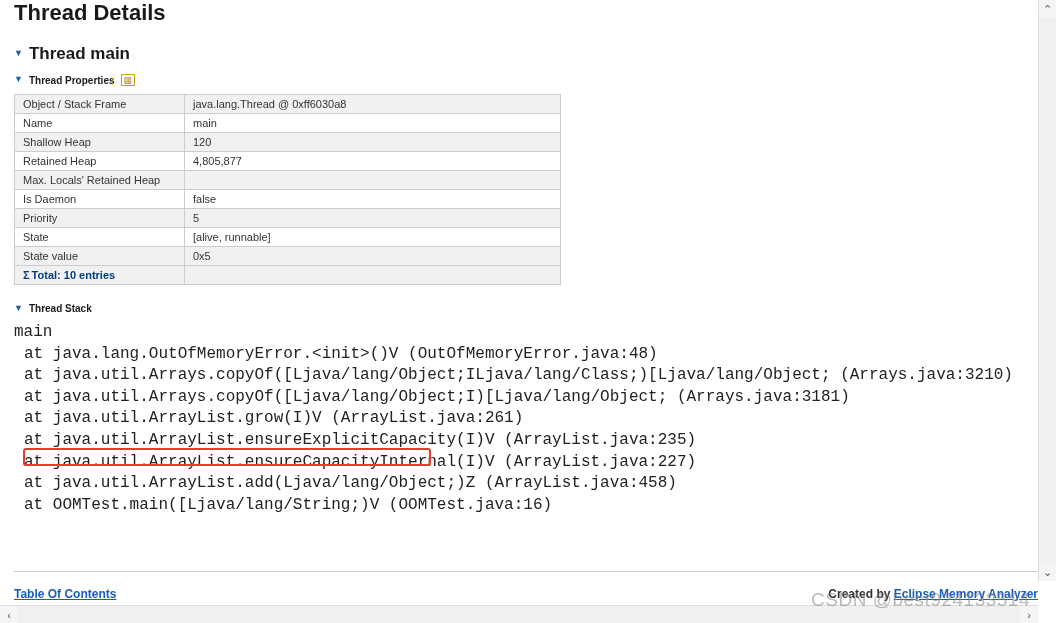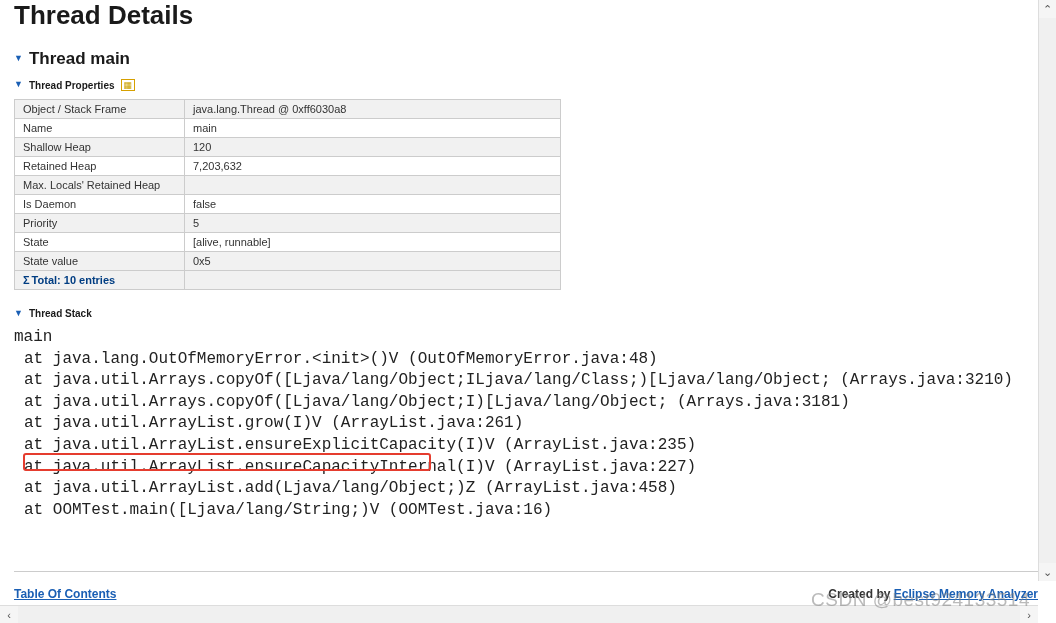--- a/index.html
+++ b/index.html
@@ -43,21 +43,21 @@
     height: 18px;
     background: #f0f0f0;
     border-top: 1px solid #ddd;
     display:flex;justify-content:space-between;
   }
   .scroll-arrow-h {
     width: 18px;display:flex;align-items:center;justify-content:center;
     color:#555;font-size:11px;background:#f5f5f5;
   }
   h2.page-title {
-    font-size: 26px;
+    font-size: 22px;
     font-weight: bold;
     color: #1a1a1a;
     margin: 0 0 18px 0;
     padding-top: 0;
   }
   .section-header {
     display: flex;
     align-items: center;
     margin: 10px 0 8px 0;
   }
@@ -181,21 +181,21 @@
       <tr>
             <td>Name</td>
             <td>main</td>
           </tr>
       <tr>
             <td>Shallow Heap</td>
             <td>120</td>
           </tr>
       <tr>
             <td>Retained Heap</td>
-            <td>7,203,632</td>
+            <td>4,805,877</td>
           </tr>
       <tr>
             <td>Max. Locals' Retained Heap</td>
             <td></td>
           </tr>
       <tr>
             <td>Is Daemon</td>
             <td>false</td>
           </tr>
       <tr>

